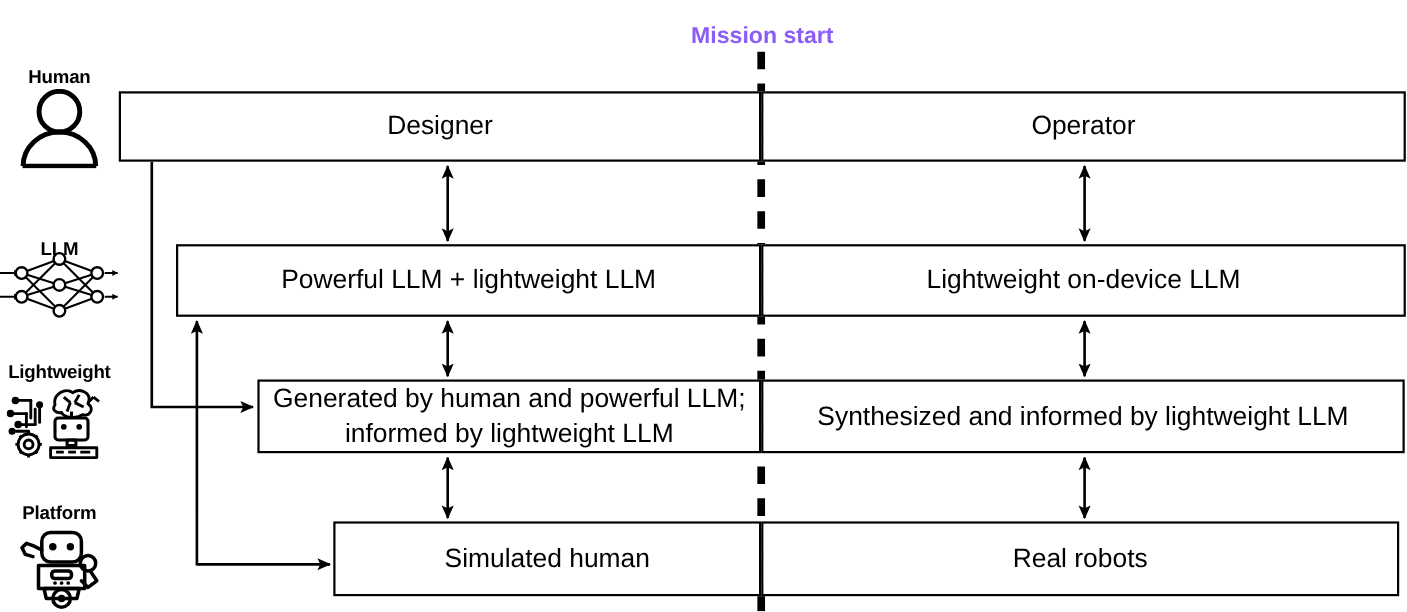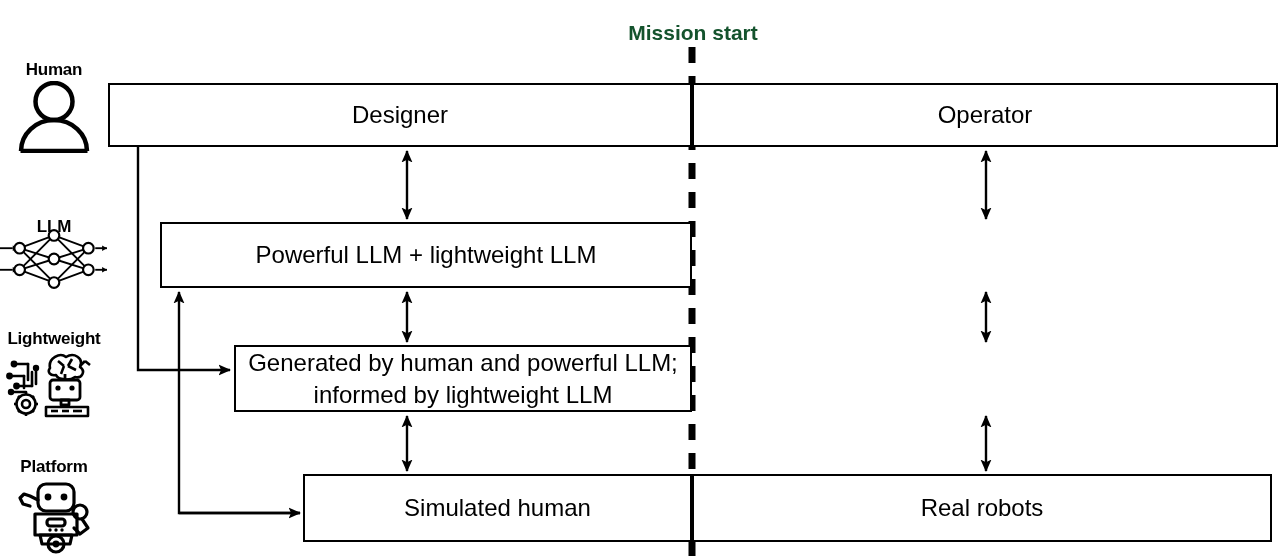--- a/index.html
+++ b/index.html
@@ -56,21 +56,21 @@
     color: #000000;
     text-align: center;
     line-height: 1.32;
     white-space: pre-line;
   }
   
   #mission-title {
     position: absolute;
     font-weight: bold;
     font-size: 21px;
-    color: #14532d;
+    color: #8b5cf6;
     white-space: nowrap;
     transform: translateX(-50%);
   }
 </style>
 </head>
 <body>
 
 <div id="stage">
 
   <svg id="svg-layer" viewBox="0 0 1279 556" xmlns="http://www.w3.org/2000/svg">
@@ -161,20 +161,23 @@
         <circle cx="55" cy="54" r="5.4"></circle>
         <circle cx="90" cy="19" r="5.4"></circle>
         <circle cx="90" cy="41" r="5.4"></circle>
       </g>
     </svg>
   </div>
 
   <div class="flow-box" style="left:160px; top:222px; width:532px; height:66px;">
     <span class="box-label">Powerful LLM + lightweight LLM</span>
   </div>
+  <div class="flow-box" style="left:692px; top:222px; width:586px; height:66px;">
+    <span class="box-label">Lightweight on-device LLM</span>
+  </div>
 
   <div class="row-label" style="top:329px;">Lightweight</div>
   <div class="row-icon" style="top:352px; height:66px;">
     <svg width="96" height="66" viewBox="0 0 96 66" xmlns="http://www.w3.org/2000/svg">
       <g stroke="#000000" stroke-width="2.6" fill="none" stroke-linecap="round">
 
         <line x1="10" y1="12" x2="22" y2="12"></line>
         <line x1="22" y1="12" x2="22" y2="28"></line>
         <line x1="4" y1="24" x2="18" y2="24"></line>
         <line x1="18" y1="24" x2="18" y2="36"></line>
@@ -231,20 +234,23 @@
         <line x1="56" y1="59" x2="63" y2="59"></line>
         <line x1="67" y1="59" x2="76" y2="59"></line>
       </g>
     </svg>
   </div>
 
   <div class="flow-box" style="left:234px; top:345px; width:458px; height:67px;">
     <span class="box-label">Generated by human and powerful LLM;
 informed by lightweight LLM</span>
   </div>
+  <div class="flow-box" style="left:692px; top:345px; width:585px; height:67px;">
+    <span class="box-label">Synthesized and informed by lightweight LLM</span>
+  </div>
 
   <div class="row-label" style="top:457px;">Platform</div>
   <div class="row-icon" style="top:478px; height:76px;">
     <svg width="84" height="76" viewBox="0 0 84 76" xmlns="http://www.w3.org/2000/svg">
       <g stroke="#000000" stroke-width="3.2" fill="none" stroke-linejoin="round" stroke-linecap="round">
 
         <rect x="26" y="6" width="36" height="27" rx="8"></rect>
         <path d="M 23 36 L 65 36 L 65 57 L 23 57 Z"></path>
 
         <path d="M 28 57 L 60 57 L 58 66 L 30 66 Z"></path>

